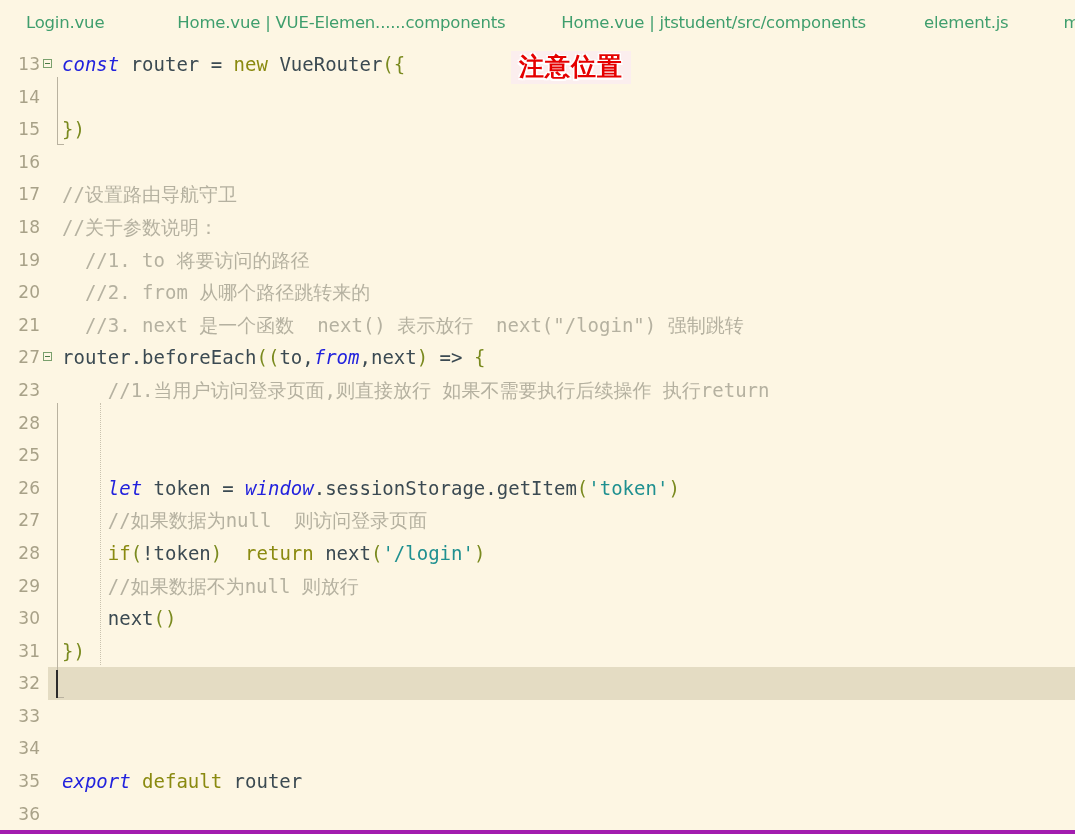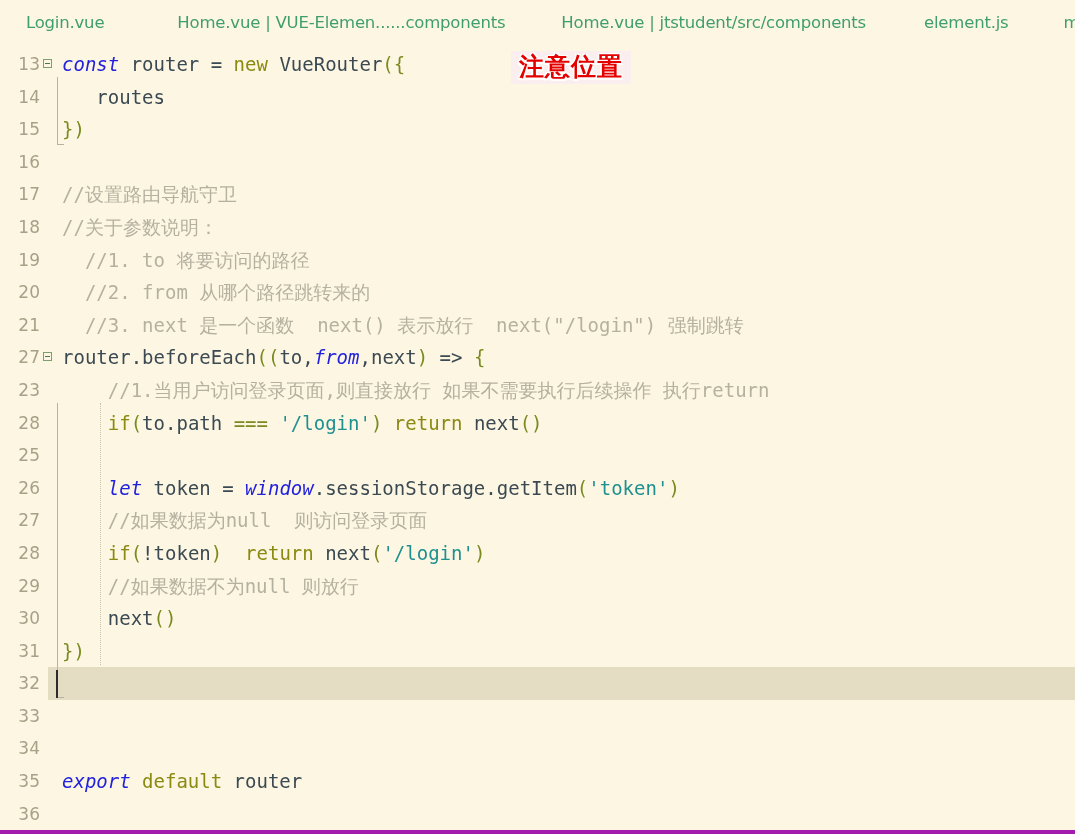--- a/index.html
+++ b/index.html
@@ -201,21 +201,20 @@
       <div class="gutter">13</div>
       <div class="fold-col">
           <span class="fold-box"></span>
         </div>
       <div class="code"><span class="kw">const</span><span class="ident"> router </span><span class="op">=</span><span class="kw2"> new </span><span class="ident">VueRouter</span><span class="punc">({</span></div>
     </div>
 
     <div class="row">
       <div class="gutter">14</div>
       <div class="fold-col"></div>
-      <div class="code"><span class="ident">   routes</span></div>
     </div>
 
     <div class="row">
       <div class="gutter">15</div>
       <div class="fold-col"></div>
       <div class="code"><span class="punc">})</span></div>
     </div>
 
     <div class="row">
       <div class="gutter">16</div>
@@ -263,21 +262,20 @@
 
     <div class="row">
       <div class="gutter">23</div>
       <div class="fold-col"></div>
       <div class="code cmt">    //1.当用户访问登录页面,则直接放行 如果不需要执行后续操作 执行return</div>
     </div>
 
     <div class="row">
       <div class="gutter">28</div>
       <div class="fold-col"></div>
-      <div class="code">    <span class="kw2">if</span><span class="punc">(</span><span class="ident">to</span><span class="op">.</span><span class="ident">path</span><span class="punc"> === </span><span class="str">'/login'</span><span class="punc">)</span><span class="kw2"> return </span><span class="ident">next</span><span class="punc">()</span></div>
     </div>
 
     <div class="row">
       <div class="gutter">25</div>
       <div class="fold-col"></div>
     </div>
 
     <div class="row">
       <div class="gutter">26</div>
       <div class="fold-col"></div>

